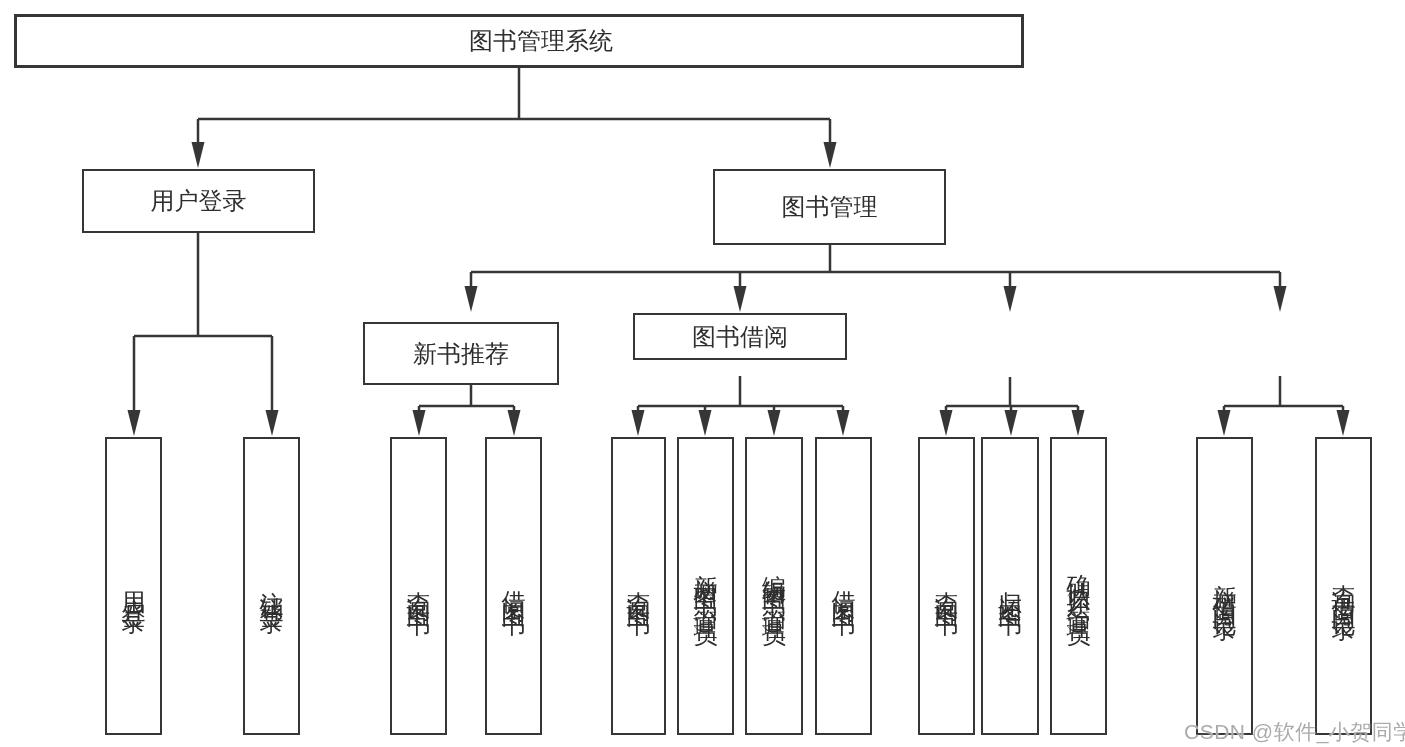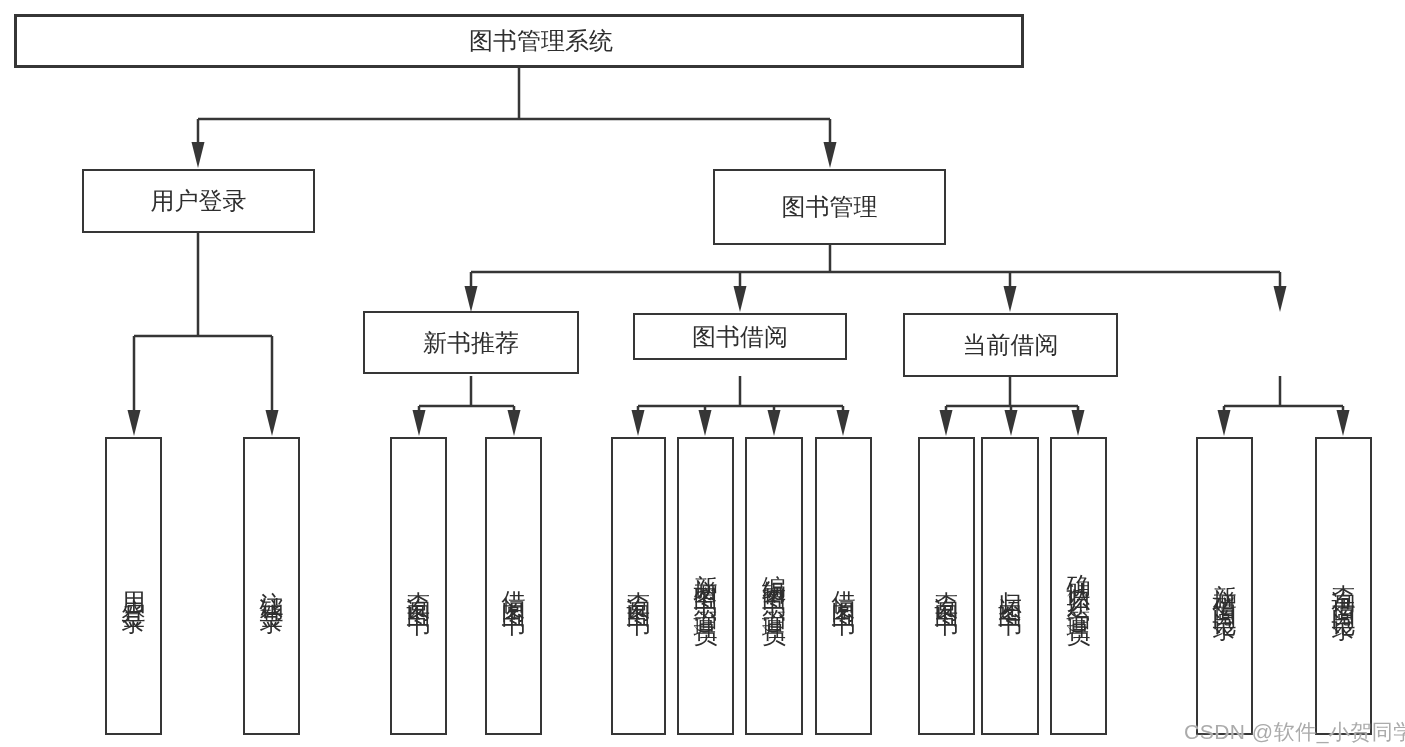--- a/index.html
+++ b/index.html
@@ -99,28 +99,25 @@
     <span class="lbl">图书管理系统</span>
   </div>
 
   <div class="node" style="left:82px;top:169px;width:233px;height:64px">
     <span class="lbl">用户登录</span>
   </div>
   <div class="node" style="left:713px;top:169px;width:233px;height:76px">
     <span class="lbl">图书管理</span>
   </div>
 
-  <div class="node" style="left:363px;top:311px;width:216px;height:63px">
+  <div class="node" style="left:363px;top:322px;width:196px;height:63px">
     <span class="lbl">新书推荐</span>
   </div>
   <div class="node" style="left:633px;top:313px;width:214px;height:47px">
     <span class="lbl">图书借阅</span>
-  </div>
-  <div class="node" style="left:903px;top:313px;width:215px;height:64px">
-    <span class="lbl">当前借阅</span>
   </div>
 
   <div class="node leaf" style="left:105px;top:437px;width:57px;height:298px">
     <span class="lbl">用户登录</span>
   </div>
   <div class="node leaf" style="left:243px;top:437px;width:57px;height:298px">
     <span class="lbl">注销登录</span>
   </div>
 
   <div class="node leaf" style="left:390px;top:437px;width:57px;height:298px">

